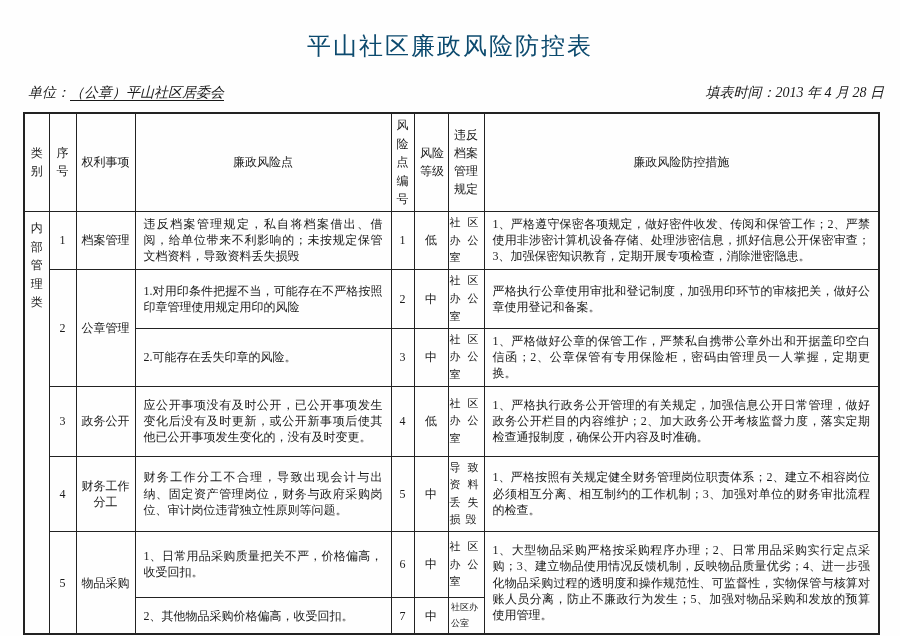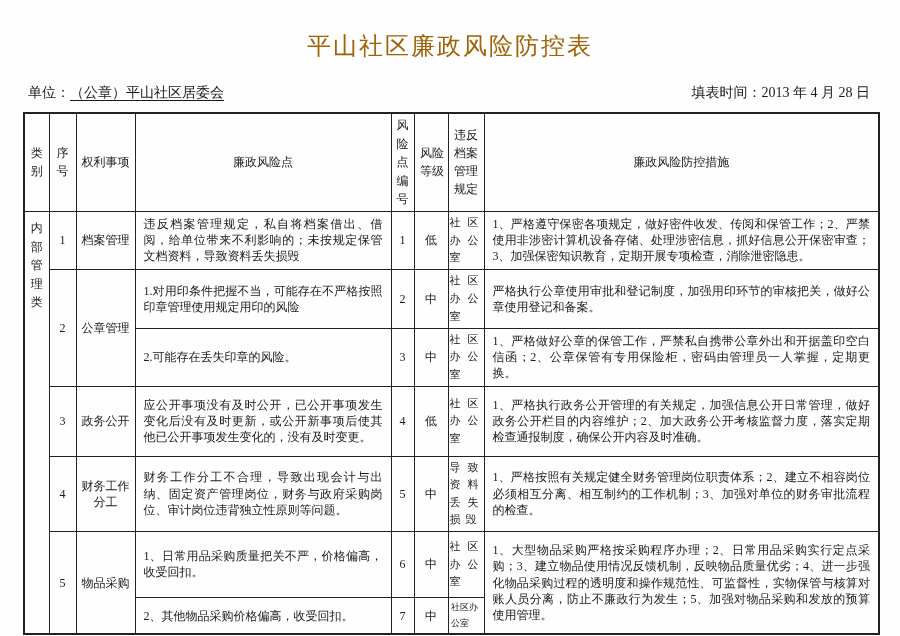--- a/index.html
+++ b/index.html
@@ -15,30 +15,31 @@
     overflow: hidden;
   }
   .title {
     position: absolute;
     top: 30px;
     left: 0;
     width: 100%;
     text-align: center;
     font-size: 24px;
     letter-spacing: 2px;
-    color: #a16207;
+    color: #0c4a6e;
   }
   .meta {
     position: absolute;
     top: 84px;
     left: 28px;
-    right: 30px;
+    right: 16px;
     display: flex;
     justify-content: space-between;
     font-size: 14px;
+    font-style: italic;
   }
   .meta .u {
     text-decoration: underline;
     text-underline-offset: 3px;
     padding-right: 8px;
   }
   table.doc {
     position: absolute;
     top: 112px;
     left: 23px;

